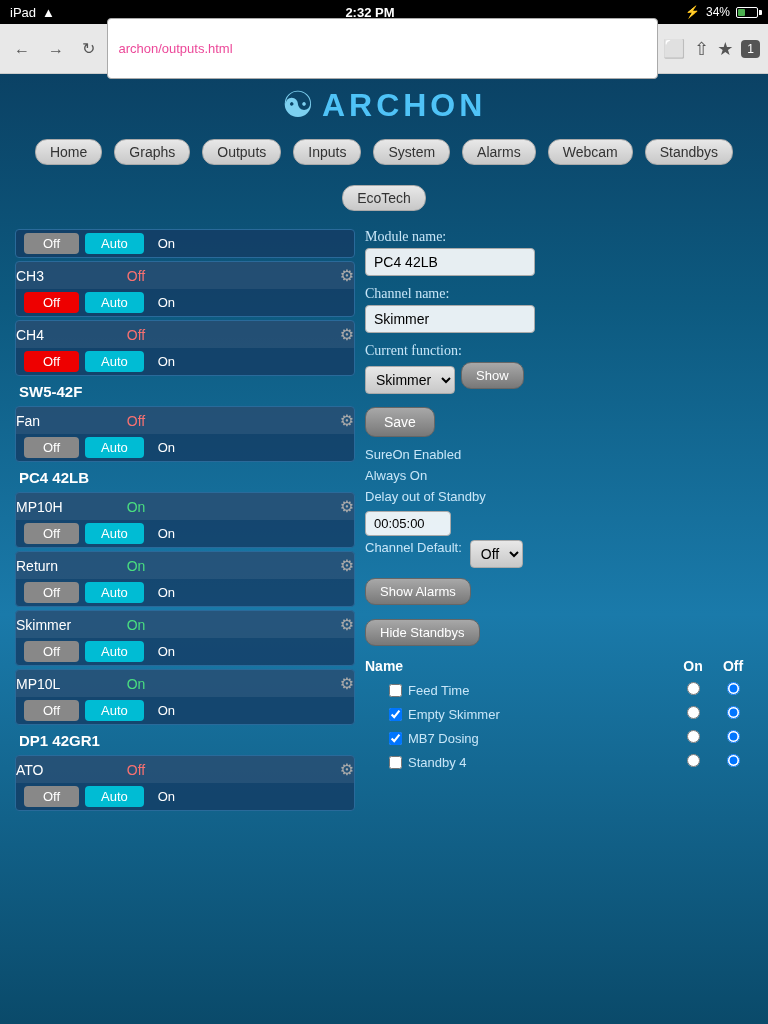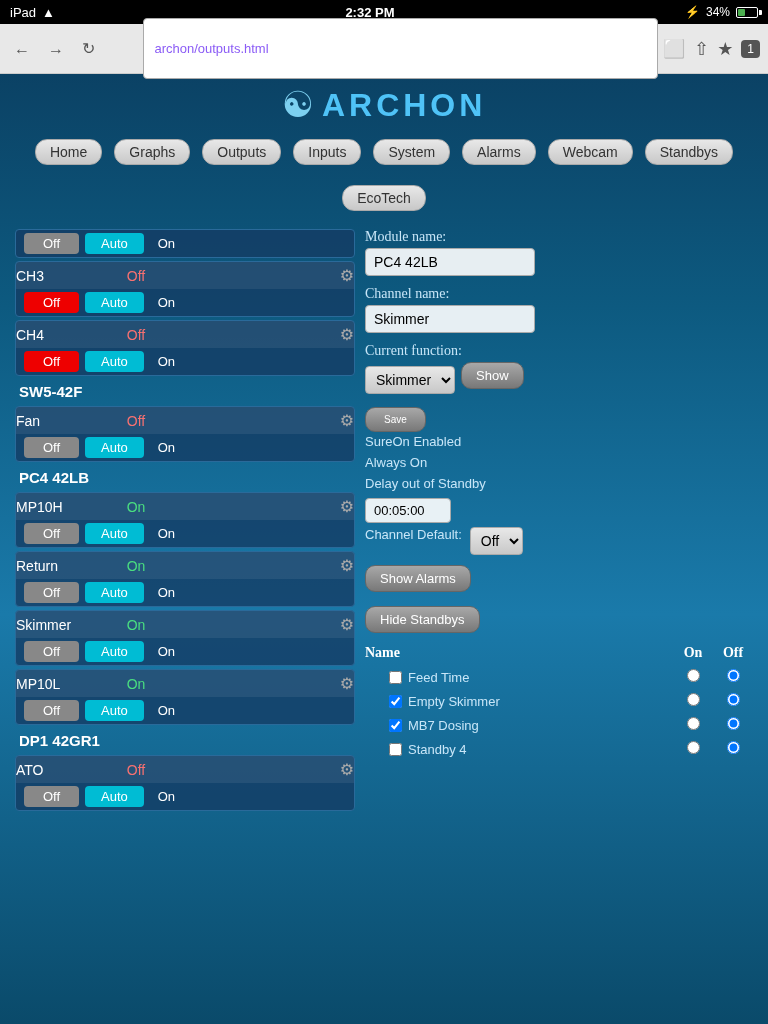--- a/index.html
+++ b/index.html
@@ -44,22 +44,21 @@
       cursor: pointer;
       padding: 4px 6px;
     }
     .url-bar {
       flex: 1;
       background: #fff;
       border: 1px solid #aaa;
       border-radius: 4px;
       padding: 22px 10px;
       font-size: 13px;
-      color: #8b5cf6;
-      margin-left: 36px;
+      color: #ec4899;
     }
     .browser-icons { display: flex; gap: 8px; align-items: center; }
     .browser-icon { font-size: 18px; color: #555; cursor: pointer; }
     .tab-count {
       background: #555;
       color: #fff;
       border-radius: 4px;
       padding: 2px 6px;
       font-size: 12px;
     }
@@ -242,22 +241,23 @@
       padding: 4px 6px;
       font-size: 14px;
     }
 
     .btn-save {
       background: linear-gradient(180deg, #a8a8a8, #787878);
       color: #fff;
       border: 1px solid #666;
       border-radius: 10px;
       padding: 6px 18px;
-      font-size: 10px;
-      cursor: pointer;
+      font-size: 14px;
+      cursor: pointer;
+      margin-bottom: 8px;
       display: block;
     }
     .btn-show {
       background: linear-gradient(180deg, #a8a8a8, #787878);
       color: #fff;
       border: 1px solid #666;
       border-radius: 10px;
       padding: 5px 14px;
       font-size: 13px;
       cursor: pointer;
@@ -294,21 +294,20 @@
     
     .standbys-section { margin-top: 4px; }
     .standbys-header-row {
       display: flex;
       align-items: center;
       color: #fff;
       font-weight: bold;
       font-size: 14px;
       padding: 4px 0;
       gap: 0;
-      font-family: Liberation Serif, serif;
     }
     .standbys-header-row .col-name { flex: 1; }
     .standbys-header-row .col-on { width: 40px; text-align: center; }
     .standbys-header-row .col-off { width: 40px; text-align: center; }
 
     .standby-row {
       display: flex;
       align-items: center;
       padding: 3px 0;
       margin-left: 24px;

